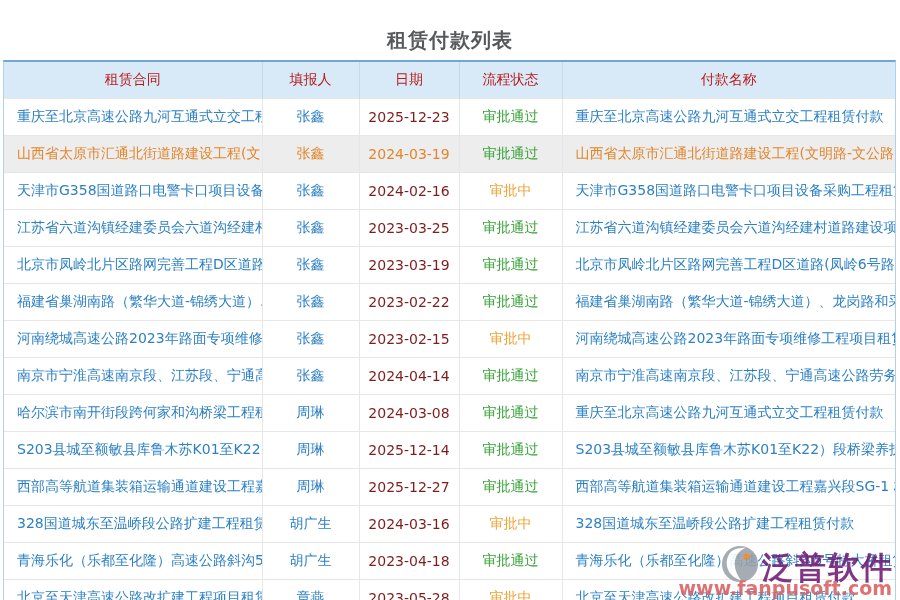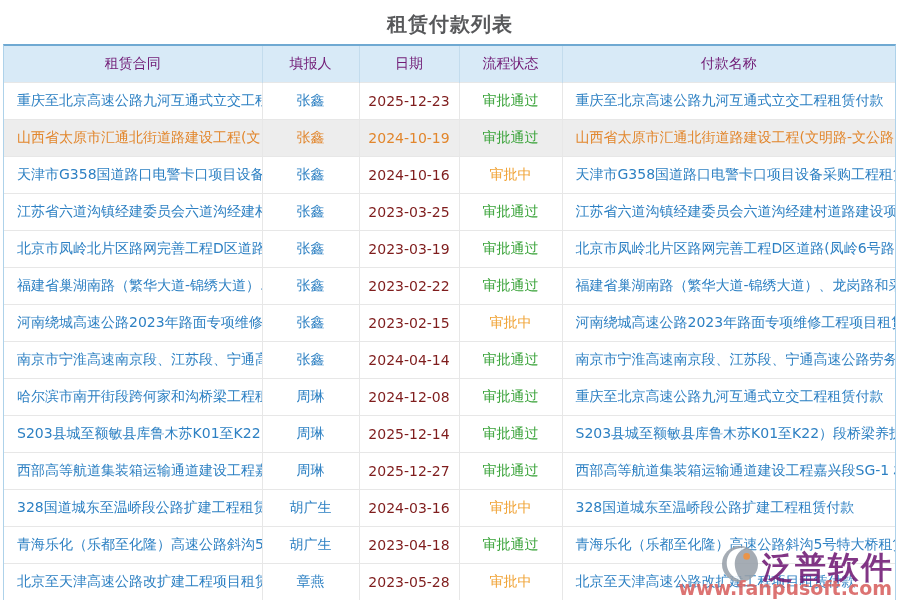--- a/index.html
+++ b/index.html
@@ -3,31 +3,31 @@
 <meta charset="utf-8">
 <style>
   * { margin:0; padding:0; box-sizing:border-box; }
   html,body { background:#ffffff; }
   body {
     width:900px; height:600px; overflow:hidden; position:relative;
     font-family:"DejaVu Sans","Liberation Sans",sans-serif;
   }
   .page-title {
     height:44px; text-align:center; padding-top:11px;
-    font-size:20px; font-weight:bold; color:#57585a; letter-spacing:1px;
+    font-size:20px; font-weight:bold; color:#57585a; letter-spacing:1px;margin-top:16px;
   }
   .table-wrap {
     margin:0 4px 0 3px;
     border-left:1px solid #aed2ea; border-right:1px solid #aed2ea;
     border-top:2px solid #6fa9d2;
   }
   table { width:100%; border-collapse:collapse; table-layout:fixed; font-size:14px; }
   col.c1 { width:258px; } col.c2 { width:97px; } col.c3 { width:100px; } col.c4 { width:103px; }
   thead th {
-    height:36px; background:#d8eaf7; color:#701a75; font-weight:normal;
+    height:36px; background:#d8eaf7; color:#b91c1c; font-weight:normal;
     font-size:14px; text-align:center; border-left:1px solid #c3dced;
   }
   thead th:first-child { border-left:none; }
   tbody td {
     height:37px; background:#ffffff; border-top:1px solid #e7e7e7;
     border-left:1px solid #e7e7e7; white-space:nowrap; overflow:hidden;
     vertical-align:middle; padding:0 6px;
   }
   tbody td:first-child { border-left:none; }
   td.c-contract, td.c-payment { text-align:left; padding-left:13px; }
@@ -73,28 +73,28 @@
         <tr>
     <td class="c-contract"><span class="link">重庆至北京高速公路九河互通式立交工程...</span></td>
     <td class="c-reporter"><span class="reporter">张鑫</span></td>
     <td class="c-date"><span class="date">2025-12-23</span></td>
     <td class="c-status"><span class="status" style="color: rgb(56, 162, 56);">审批通过</span></td>
     <td class="c-payment"><span class="link">重庆至北京高速公路九河互通式立交工程租赁付款</span></td>
   </tr>
         <tr class="highlighted">
     <td class="c-contract"><span class="link">山西省太原市汇通北街道路建设工程(文...</span></td>
     <td class="c-reporter"><span class="reporter">张鑫</span></td>
-    <td class="c-date"><span class="date">2024-10-19</span></td>
+    <td class="c-date"><span class="date">2024-03-19</span></td>
     <td class="c-status"><span class="status" style="color: rgb(56, 162, 56);">审批通过</span></td>
     <td class="c-payment"><span class="link">山西省太原市汇通北街道路建设工程(文明路-文公路)...</span></td>
   </tr>
         <tr>
     <td class="c-contract"><span class="link">天津市G358国道路口电警卡口项目设备...</span></td>
     <td class="c-reporter"><span class="reporter">张鑫</span></td>
-    <td class="c-date"><span class="date">2024-10-16</span></td>
+    <td class="c-date"><span class="date">2024-02-16</span></td>
     <td class="c-status"><span class="status" style="color: rgb(240, 162, 51);">审批中</span></td>
     <td class="c-payment"><span class="link">天津市G358国道路口电警卡口项目设备采购工程租赁...</span></td>
   </tr>
         <tr>
     <td class="c-contract"><span class="link">江苏省六道沟镇经建委员会六道沟经建村...</span></td>
     <td class="c-reporter"><span class="reporter">张鑫</span></td>
     <td class="c-date"><span class="date">2023-03-25</span></td>
     <td class="c-status"><span class="status" style="color: rgb(56, 162, 56);">审批通过</span></td>
     <td class="c-payment"><span class="link">江苏省六道沟镇经建委员会六道沟经建村道路建设项...</span></td>
   </tr>
@@ -122,21 +122,21 @@
         <tr>
     <td class="c-contract"><span class="link">南京市宁淮高速南京段、江苏段、宁通高...</span></td>
     <td class="c-reporter"><span class="reporter">张鑫</span></td>
     <td class="c-date"><span class="date">2024-04-14</span></td>
     <td class="c-status"><span class="status" style="color: rgb(56, 162, 56);">审批通过</span></td>
     <td class="c-payment"><span class="link">南京市宁淮高速南京段、江苏段、宁通高速公路劳务...</span></td>
   </tr>
         <tr>
     <td class="c-contract"><span class="link">哈尔滨市南开街段跨何家和沟桥梁工程租...</span></td>
     <td class="c-reporter"><span class="reporter">周琳</span></td>
-    <td class="c-date"><span class="date">2024-12-08</span></td>
+    <td class="c-date"><span class="date">2024-03-08</span></td>
     <td class="c-status"><span class="status" style="color: rgb(56, 162, 56);">审批通过</span></td>
     <td class="c-payment"><span class="link">重庆至北京高速公路九河互通式立交工程租赁付款</span></td>
   </tr>
         <tr>
     <td class="c-contract"><span class="link">S203县城至额敏县库鲁木苏K01至K22）...</span></td>
     <td class="c-reporter"><span class="reporter">周琳</span></td>
     <td class="c-date"><span class="date">2025-12-14</span></td>
     <td class="c-status"><span class="status" style="color: rgb(56, 162, 56);">审批通过</span></td>
     <td class="c-payment"><span class="link">S203县城至额敏县库鲁木苏K01至K22）段桥梁养护...</span></td>
   </tr>

